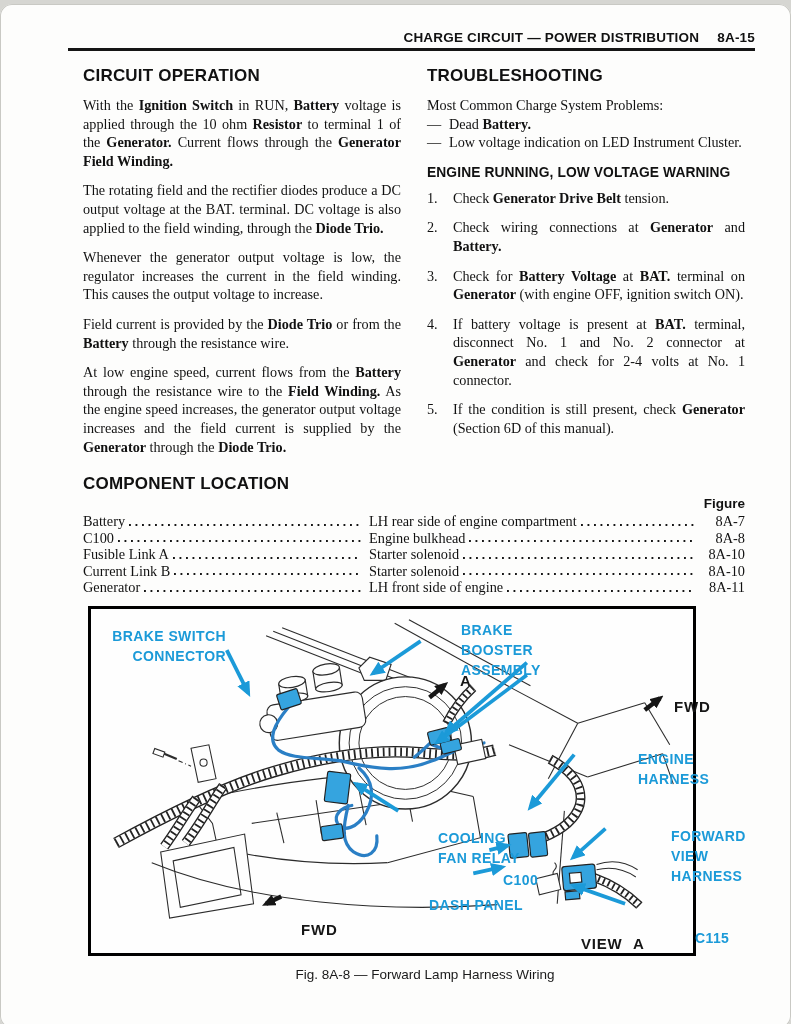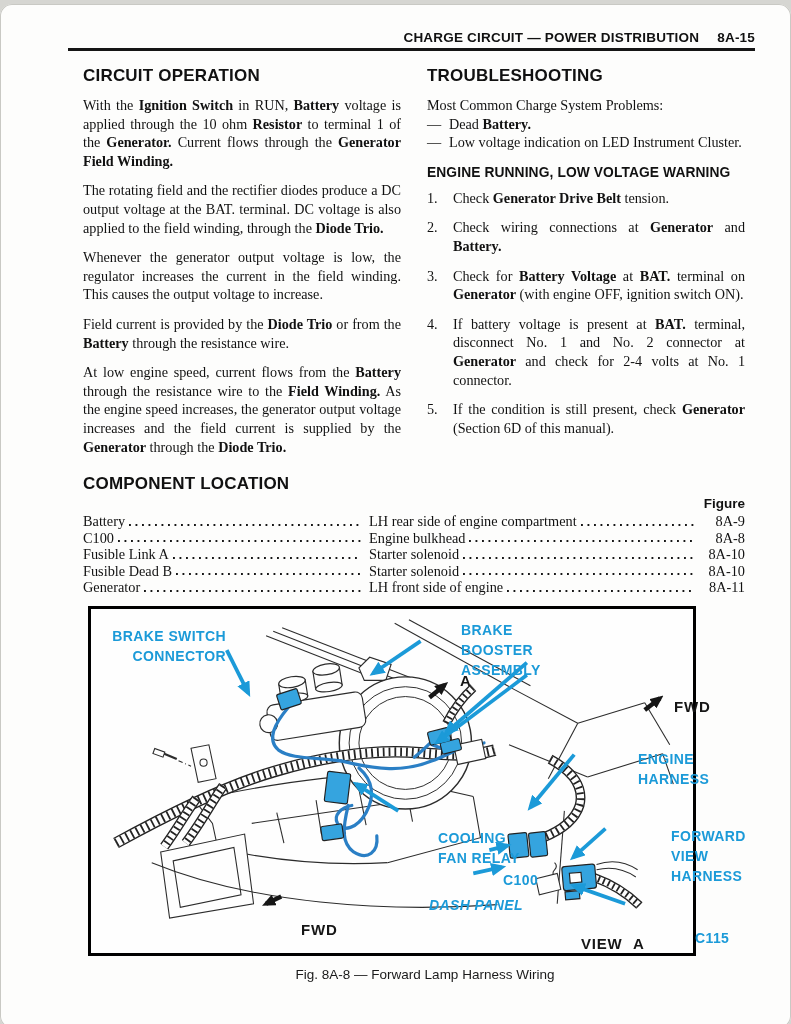--- a/index.html
+++ b/index.html
@@ -50,21 +50,21 @@
   .fig-label.blk{color:#161616;letter-spacing:.8px;}
   #lbl-brake-switch{right:467px;top:17px;text-align:right;}
   #lbl-booster{left:370px;top:11px;}
   #lbl-a{left:369px;top:62px;font-size:15px;}
   #lbl-fusible{left:489px;top:43px;}
   #lbl-fwd-top{left:583px;top:88px;font-size:15px;}
   #lbl-engine{left:547px;top:140px;}
   #lbl-fwdlamp{left:580px;top:217px;}
   #lbl-cooling{left:347px;top:219px;}
   #lbl-c100{left:412px;top:261px;}
-  #lbl-dash{left:338px;top:286px;font-style:italic;}
+  #lbl-dash{left:338px;top:286px;}
   #lbl-c115{left:604px;top:319px;}
   #lbl-viewa{left:490px;top:325px;font-size:15px;word-spacing:6px;}
   #lbl-fwd-bot{left:210px;top:311px;font-size:15px;}
   .caption{position:absolute;top:963px;left:88px;width:674px;text-align:center;
            font-family:"Liberation Sans",sans-serif;font-size:13.5px;color:#1a1a1a;}
 </style>
 </head>
 <body>
 
 <div class="page">
@@ -123,21 +123,21 @@
   <div class="comploc">
     <h2 class="sec" style="margin-bottom:0">COMPONENT LOCATION</h2>
     <div class="figcolhdr">Figure</div>
     <div class="cl-row">
       <span class="cl-left">
           <span>Battery</span>
           <span class="dots"></span>
         </span>
       <span class="cl-loc">LH rear side of engine compartment</span>
       <span class="dots"></span>
-      <span class="cl-fig">8A-9</span>
+      <span class="cl-fig">8A-7</span>
     </div>
     <div class="cl-row">
       <span class="cl-left">
           <span>C100</span>
           <span class="dots"></span>
         </span>
       <span class="cl-loc">Engine bulkhead</span>
       <span class="dots"></span>
       <span class="cl-fig">8A-8</span>
     </div>
@@ -145,21 +145,21 @@
       <span class="cl-left">
           <span>Fusible Link A</span>
           <span class="dots"></span>
         </span>
       <span class="cl-loc">Starter solenoid</span>
       <span class="dots"></span>
       <span class="cl-fig">8A-10</span>
     </div>
     <div class="cl-row">
       <span class="cl-left">
-          <span>Fusible Dead B</span>
+          <span>Current Link B</span>
           <span class="dots"></span>
         </span>
       <span class="cl-loc">Starter solenoid</span>
       <span class="dots"></span>
       <span class="cl-fig">8A-10</span>
     </div>
     <div class="cl-row">
       <span class="cl-left">
           <span>Generator</span>
           <span class="dots"></span>

